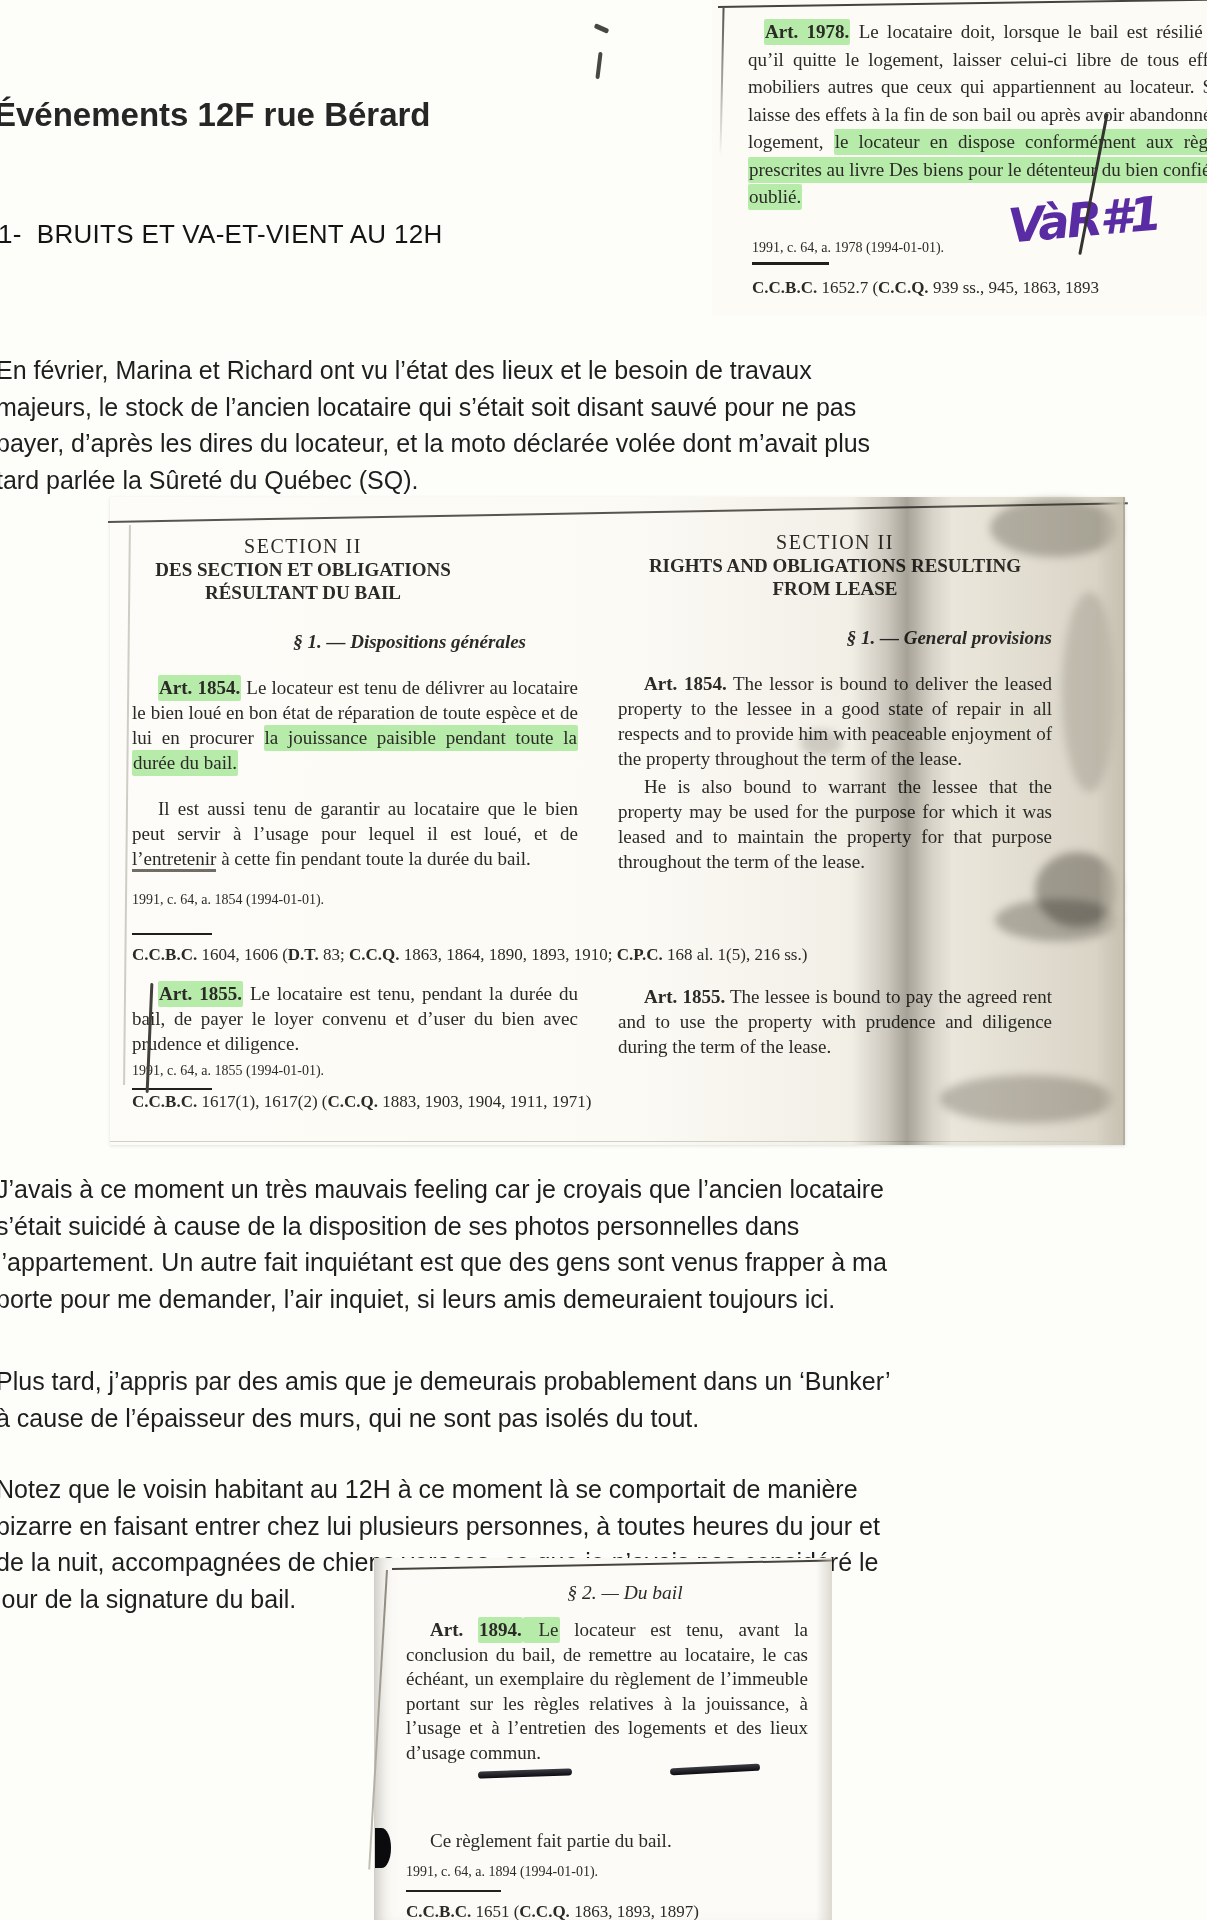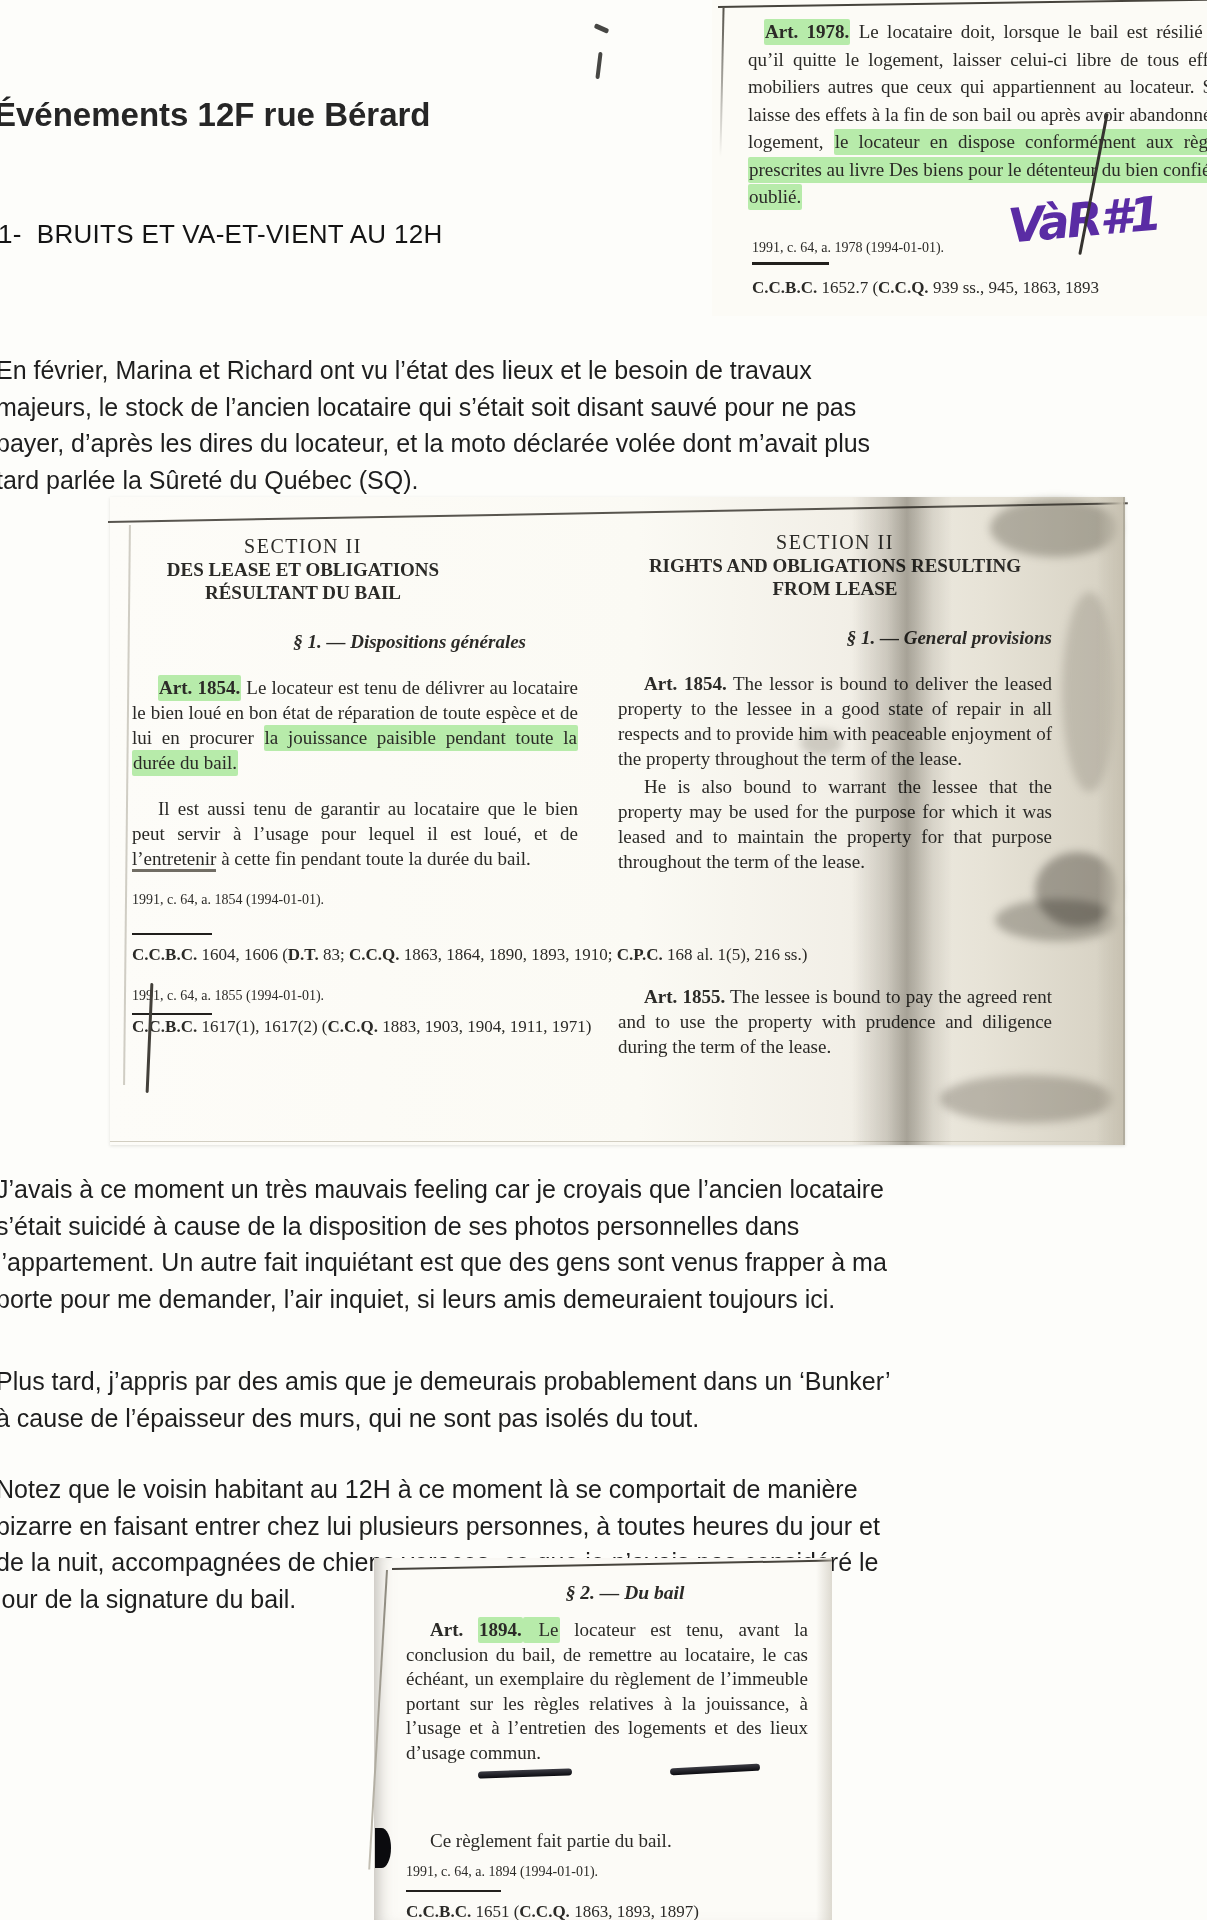--- a/index.html
+++ b/index.html
@@ -64,21 +64,21 @@
   .en1855{position:absolute; left:508px; top:487px; width:434px;}
   .pen2{position:absolute; left:38px; top:486px; width:3px; height:110px; background:#43403a; border-radius:2px; transform:rotate(2.5deg);}
   .crease{position:absolute; left:742px; top:0; width:100px; height:100%; mix-blend-mode:multiply; pointer-events:none;
     background:linear-gradient(90deg,rgba(110,104,92,0) 0%,rgba(110,104,92,.25) 35%,rgba(88,83,72,.45) 55%,rgba(110,104,92,.15) 80%,rgba(110,104,92,0) 100%);}
   
   .clip1894{left:374px; top:1558px; width:458px; height:362px; background:#fcfbf7;
     box-shadow:inset 16px 0 18px -14px rgba(120,115,105,.55);}
   .clip1894 .edge-top{left:18px; top:10px; width:440px; height:2px; transform:rotate(-1.1deg); transform-origin:left center;}
   .clip1894 .edge-left{left:12px; top:12px; width:1.5px; height:300px; background:linear-gradient(#8b877c,#c4c0b4); transform:rotate(3.4deg); transform-origin:top center;}
   .clip1894 .edge-right{position:absolute; right:0; top:0; width:16px; height:100%; background:linear-gradient(90deg,rgba(200,195,182,0),rgba(200,195,182,.6));}
-  .clip1894 .sub2{position:absolute; left:0; top:24px; width:100%; text-align:center; font-size:19.5px; font-weight:bold; font-style:italic; transform:translateX(22px);}
+  .clip1894 .sub2{position:absolute; left:0; top:24px; width:100%; text-align:center; font-size:19.5px; font-weight:normal; font-style:italic; transform:translateX(22px);}
   .clip1894 .body{position:absolute; left:32px; top:60px; width:402px; font-size:19px; line-height:24.5px; text-align:justify; text-indent:24px;}
   .clip1894 .body2{position:absolute; left:56px; top:272px; font-size:19px;}
   .clip1894 .cite{position:absolute; left:32px; top:304px;}
   .clip1894 .rule{position:absolute; left:32px; top:332px; width:95px; border-top-width:2.5px;}
   .clip1894 .ccbc{position:absolute; left:32px; top:344px;}
   .staple{position:absolute; height:7px; border-radius:4px; background:linear-gradient(#3c3c44,#0b0b10);}
   .staple.s1{left:104px; top:212px; width:94px; transform:rotate(-2deg);}
   .staple.s2{left:296px; top:208px; width:90px; transform:rotate(-3deg);}
   .inkblot{position:absolute; left:1px; top:270px; width:16px; height:40px; background:#0b0b0e; border-radius:0 60% 60% 0 / 0 50% 50% 0;}
   
@@ -112,41 +112,42 @@
     <div class="ccbc"><span class="b">C.C.B.C.</span><span> 1652.7 (</span><span class="b">C.C.Q.</span><span> 939 ss., 945, 1863, 1893</span></div>
   </div>
 
   <div class="clip clipmid">
     <div class="edge edge-top"></div>
     <div class="edge edge-left"></div>
     <div class="edge edge-bottom"></div>
 
     <div class="col-fr">
       <div class="sec shiftl">SECTION II</div>
-      <div class="colh shiftl">DES LEASE ET OBLIGATIONS</div>
+      <div class="colh shiftl">DES SECTION ET OBLIGATIONS</div>
       <div class="colh shiftl">RÉSULTANT DU BAIL</div>
       <div class="sub shiftl">§ 1. — Dispositions générales</div>
       <p class="jpara first"><span class="b hl">Art. 1854.</span><span>  Le locateur est tenu de délivrer au locataire le bien loué en bon état de réparation de toute espèce et de lui en procurer </span><span class="hl">la jouissance paisible pendant toute la durée du bail.</span></p>
       <p class="jpara second"><span>Il est aussi tenu de garantir au locataire que le bien peut servir à l’usage pour lequel il est loué, et de </span><span class="hand-ul">l’entretenir</span><span> à cette fin pendant toute la durée du bail.</span></p>
       <div class="cite">1991, c. 64, a. 1854 (1994-01-01).</div>
     </div>
 
     <div class="col-en">
       <div class="sec">SECTION II</div>
       <div class="colh">RIGHTS AND OBLIGATIONS RESULTING</div>
       <div class="colh">FROM LEASE</div>
       <div class="sub">§ 1. — General provisions</div>
       <p class="jpara first"><span class="b">Art. 1854.</span><span>  The lessor is bound to deliver the leased property to the lessee in a good state of repair in all respects and to provide him with peaceable enjoyment of the property throughout the term of the lease.</span></p>
       <p class="jpara second">He is also bound to warrant the lessee that the property may be used for the purpose for which it was leased and to maintain the property for that purpose throughout the term of the lease.</p>
     </div>
 
     <div class="ccbc1854-rule rule"></div>
     <div class="ccbc ccbc1854"><span class="b">C.C.B.C.</span><span> 1604, 1606 (</span><span class="b">D.T.</span><span> 83; </span><span class="b">C.C.Q.</span><span> 1863, 1864, 1890, 1893, 1910; </span><span class="b">C.P.C.</span><span> 168 al. 1(5), 216 ss.)</span></div>
 
     <div class="fr1855">
+      <p class="jpara"><span class="b hl">Art. 1855.</span><span>  Le locataire est tenu, pendant la durée du bail, de payer le loyer convenu et d’user du bien avec prudence et diligence.</span></p>
       <div class="cite" style="margin-top:5px;">1991, c. 64, a. 1855 (1994-01-01).</div>
       <div class="rule"></div>
       <div class="ccbc"><span class="b">C.C.B.C.</span><span> 1617(1), 1617(2) (</span><span class="b">C.C.Q.</span><span> 1883, 1903, 1904, 1911, 1971)</span></div>
     </div>
 
     <div class="en1855">
       <p class="jpara"><span class="b">Art. 1855.</span><span>  The lessee is bound to pay the agreed rent and to use the property with prudence and diligence during the term of the lease.</span></p>
     </div>
 
     <div class="pen2"></div>

